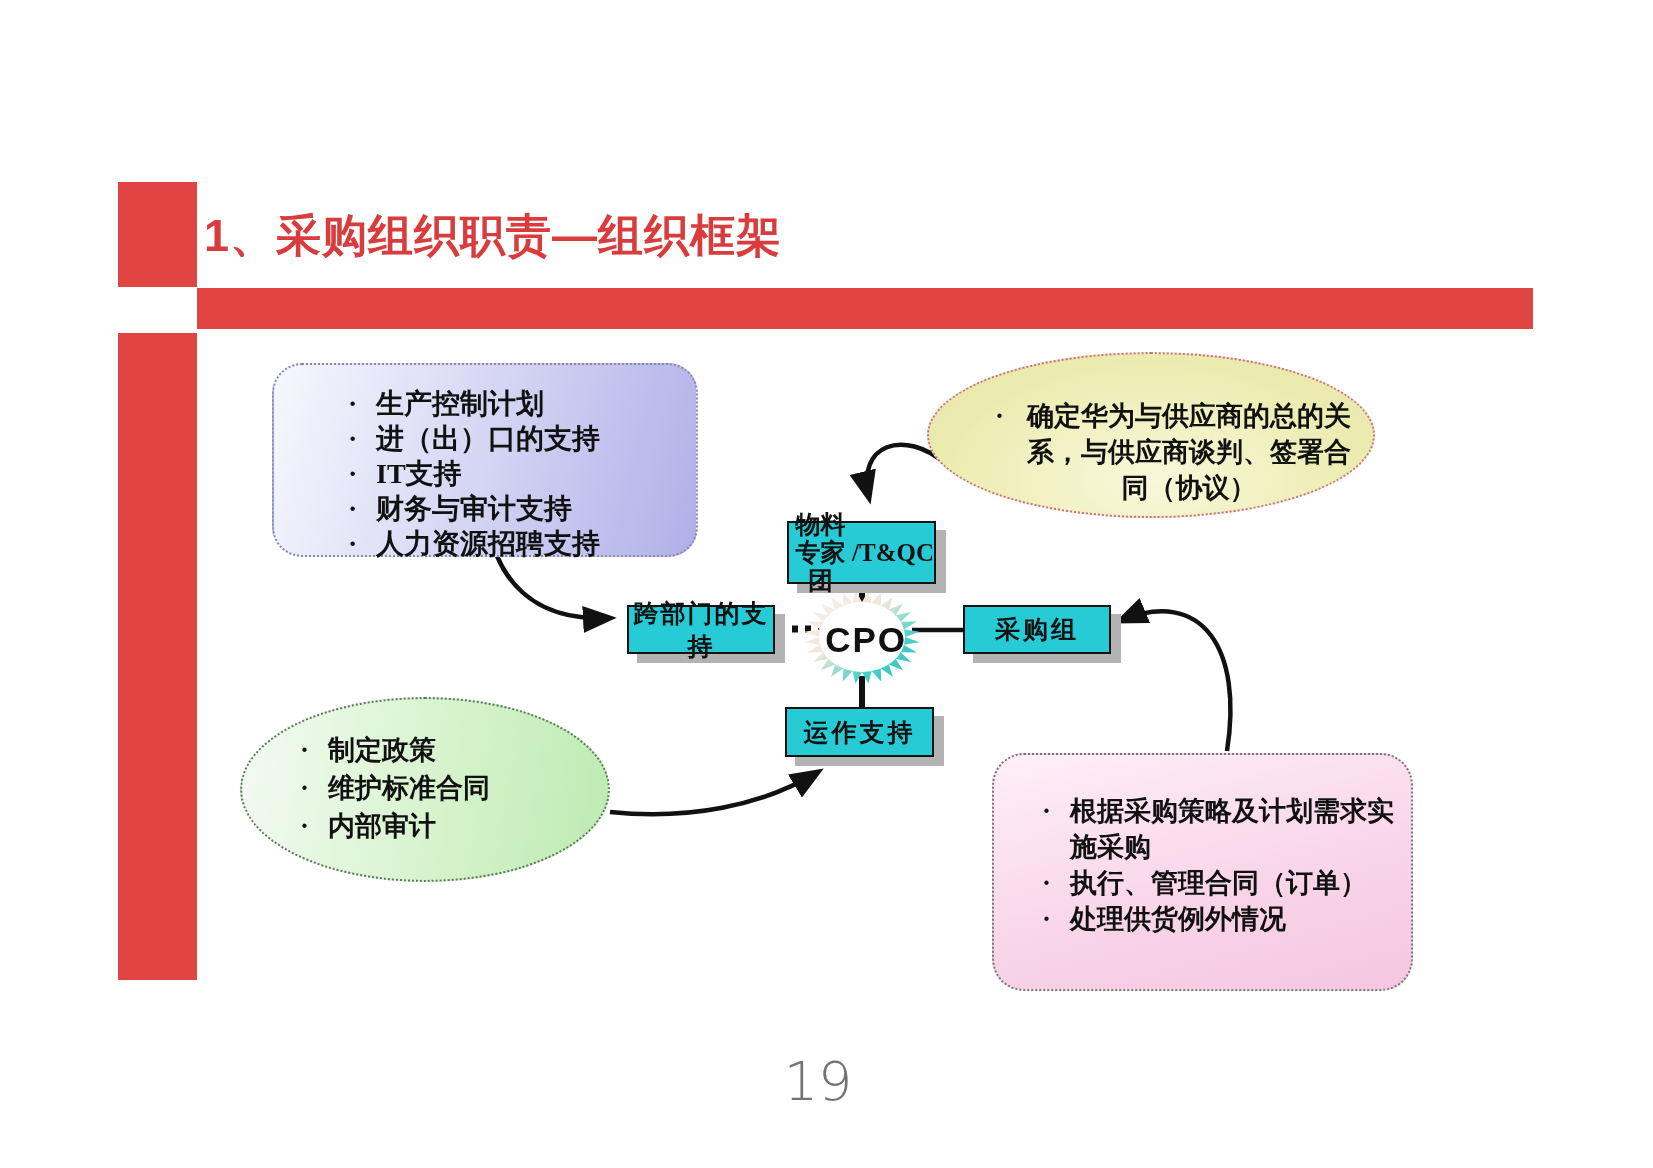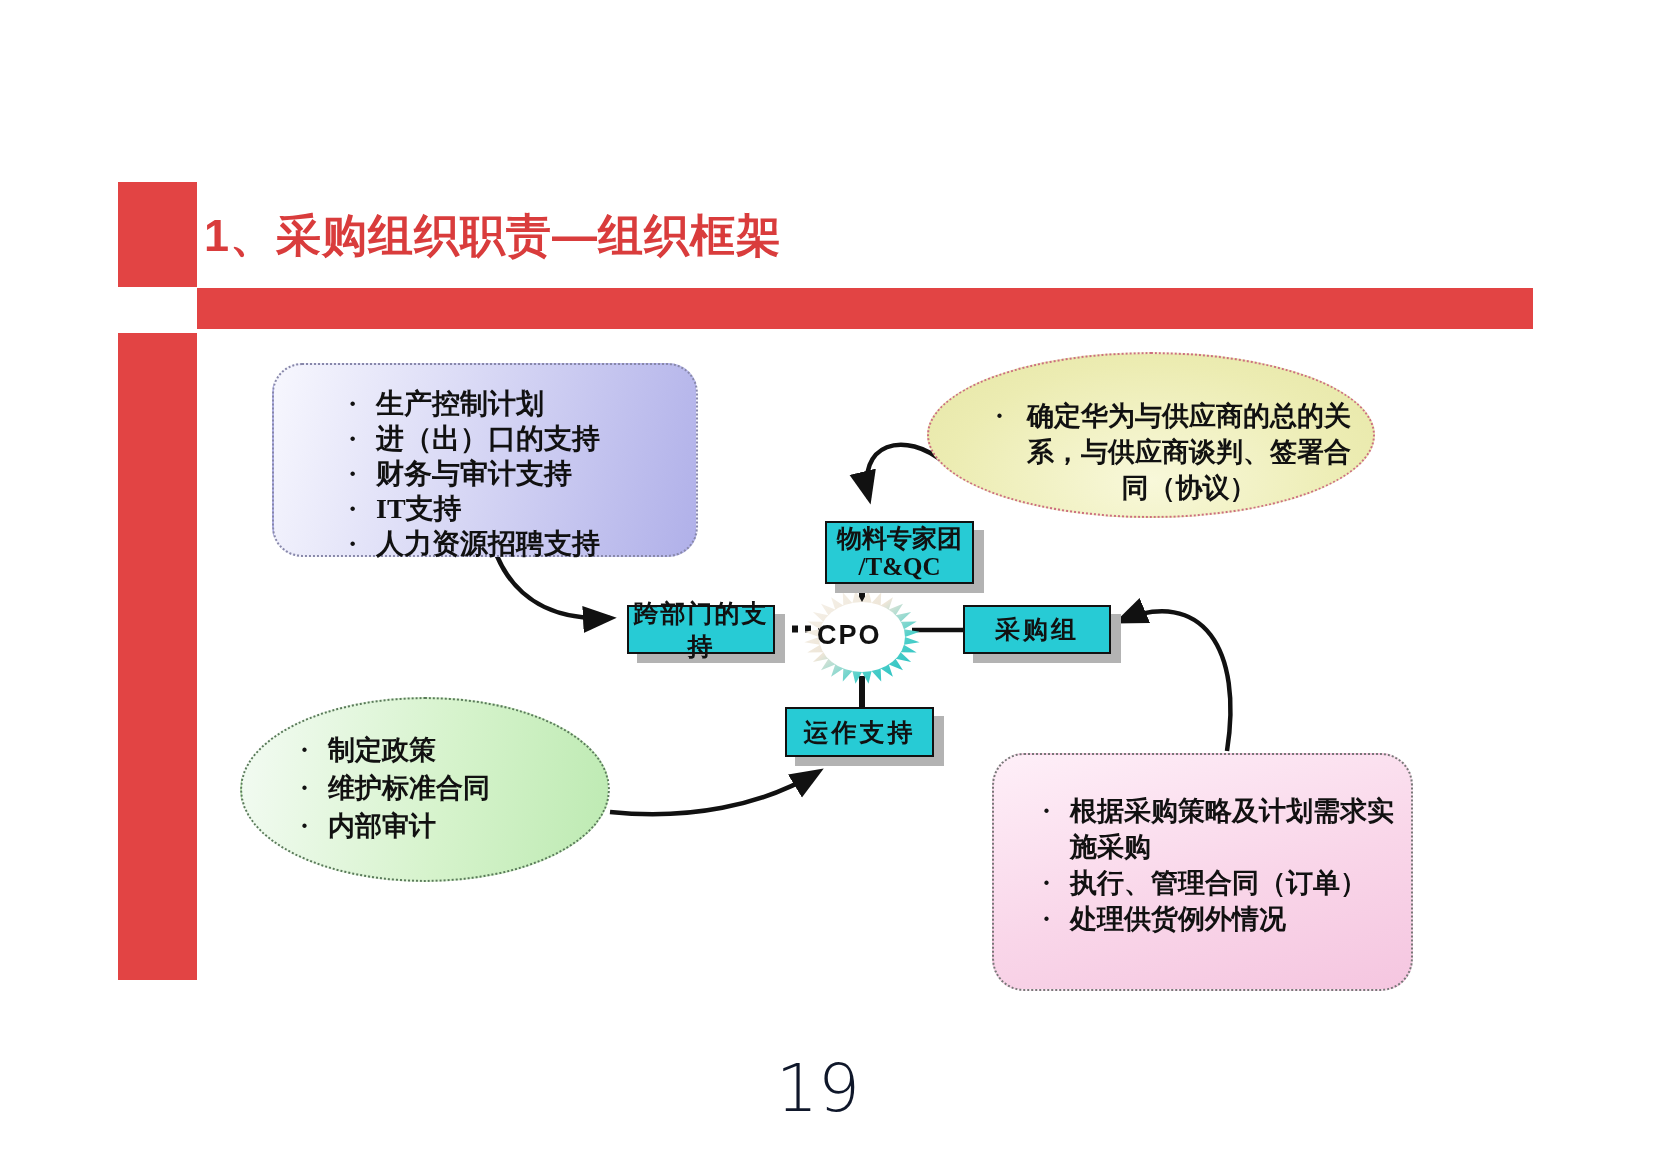--- a/index.html
+++ b/index.html
@@ -42,32 +42,32 @@
 
   .panel.pink{left:992px;top:753px;width:421px;height:238px;border-radius:32px;
       border:2px dotted #777;
       background:linear-gradient(165deg,#feeff8 0%,#f9d6e9 55%,#f5c6e0 100%);
       padding:34px 8px 0 38px;font-size:27px;line-height:36px;}
 
   
   .node{background:#27CBD5;border:2px solid #111;box-shadow:10px 9px 0 #b3b3b3;
         display:flex;align-items:center;justify-content:center;
         font-weight:bold;font-size:25px;color:#111;text-align:center;}
-  .node-expert{left:787px;top:521px;width:145px;height:59px;flex-direction:column;line-height:28px;font-size:25px;margin-left:38px;}
+  .node-expert{left:787px;top:521px;width:145px;height:59px;flex-direction:row;line-height:28px;font-size:25px;}
   .node-cross{left:627px;top:605px;width:144px;height:45px;letter-spacing:2px;}
   .node-group{left:963px;top:605px;width:144px;height:45px;letter-spacing:3px;}
   .node-op{left:785px;top:707px;width:145px;height:46px;letter-spacing:3px;}
 
-  .cpo-label{left:817px;top:620px;width:90px;text-align:left;
+  .cpo-label{left:817px;top:620px;width:90px;text-align:right;
              font-family:"Liberation Sans","DejaVu Sans",sans-serif;
-             font-size:27px;font-weight:bold;letter-spacing:2px;}
+             font-size:35px;font-weight:bold;letter-spacing:2px;}
 
   .page-number{left:743px;top:1050px;width:150px;text-align:center;
                font-family:"DejaVu Sans","Liberation Sans",sans-serif;
-               font-weight:300;font-size:66px;color:#0f172a;}
+               font-weight:300;font-size:54px;color:#737373;}
 </style>
 </head>
 <body>
 
 <div class="abs red-square"></div>
 <div class="abs red-hbar"></div>
 <div class="abs red-vbar"></div>
 <h1 class="abs title">1、采购组织职责—组织框架</h1>
 
 <svg class="abs overlay" viewBox="0 0 1653 1168" xmlns="http://www.w3.org/2000/svg">
@@ -94,22 +94,22 @@
   <path d="M1227,751 C1243,650 1203,586 1120,621" fill="none" stroke="#111" stroke-width="4.5" marker-end="url(#ah)"></path>
 
   <polygon id="starburst" fill="url(#burstGrad)" points="905.0,637.0 919.6,642.3 903.9,644.8 916.7,652.5 900.7,652.2 911.1,662.0 895.6,658.8 903.0,670.2 888.8,664.4 892.9,676.8 880.7,668.5 881.2,681.4 871.6,671.1 868.5,683.7 862.0,672.0 855.5,683.7 852.4,671.1 842.8,681.4 843.3,668.5 831.1,676.8 835.2,664.4 821.0,670.2 828.4,658.8 812.9,662.0 823.3,652.2 807.3,652.5 820.1,644.8 804.4,642.3 819.0,637.0 804.4,631.7 820.1,629.2 807.3,621.5 823.3,621.8 812.9,612.0 828.4,615.2 821.0,603.8 835.2,609.6 831.1,597.2 843.3,605.5 842.8,592.6 852.4,602.9 855.5,590.3 862.0,602.0 868.5,590.3 871.6,602.9 881.2,592.6 880.7,605.5 892.9,597.2 888.8,609.6 903.0,603.8 895.6,615.2 911.1,612.0 900.7,621.8 916.7,621.5 903.9,629.2 919.6,631.7"></polygon>
   <ellipse cx="862" cy="637" rx="43" ry="35" fill="#ffffff"></ellipse>
 </svg>
 
 <div class="abs panel purple">
   <ul>
     <li>生产控制计划</li>
     <li>进（出）口的支持</li>
+    <li>IT支持</li>
     <li>财务与审计支持</li>
-    <li>IT支持</li>
     <li>人力资源招聘支持</li>
   </ul>
 </div>
 
 <div class="abs panel yellow">
   <ul>
     <li>确定华为与供应商的总的关系，与供应商谈判、签署合同（协议）</li>
   </ul>
 </div>
 

